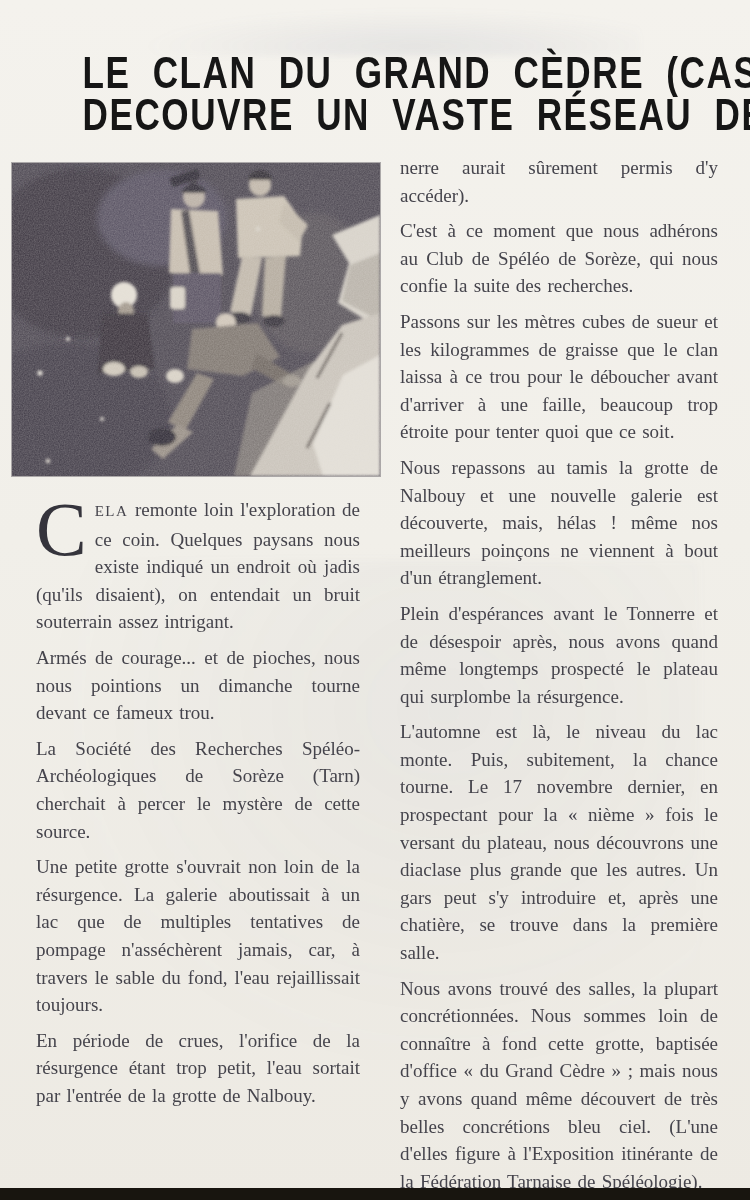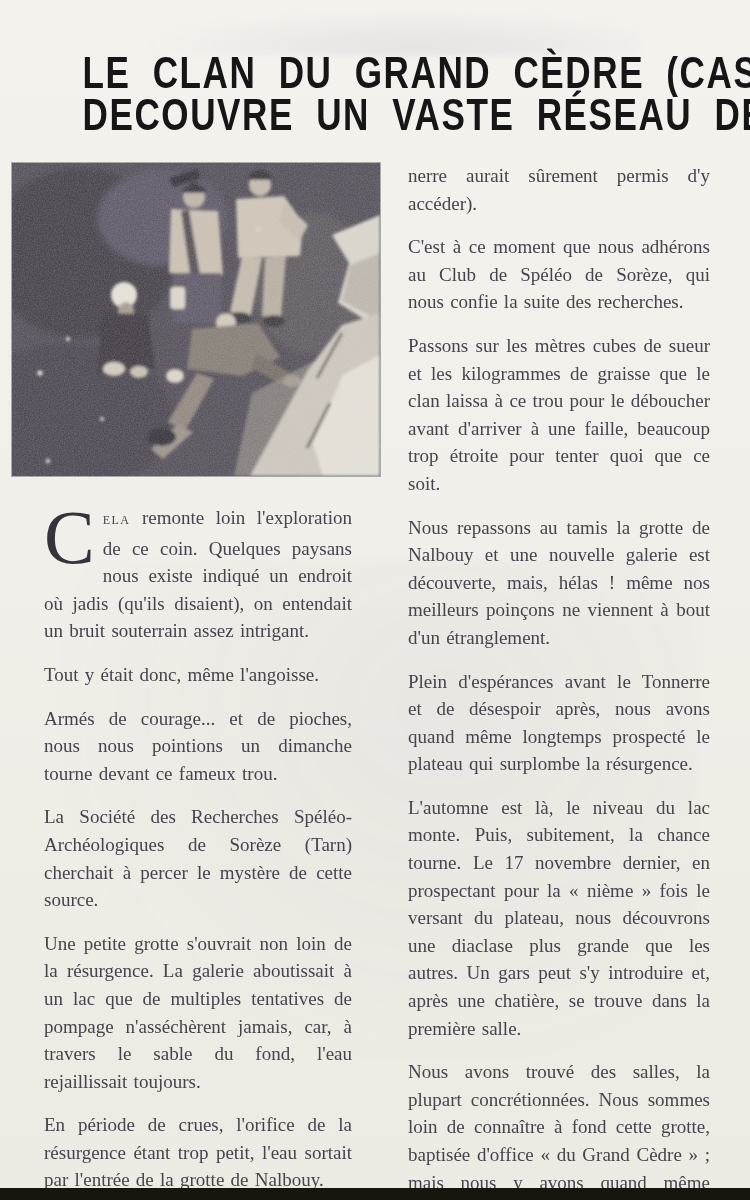--- a/index.html
+++ b/index.html
@@ -21,24 +21,24 @@
          letter-spacing:2px;word-spacing:14px;white-space:nowrap;}
   
   .photo{position:absolute;left:12px;top:163px;width:368px;height:313px;
          background:#4a4550;box-shadow:0 0 0 1px rgba(40,35,45,.35);}
   .photo svg{display:block;width:100%;height:100%;}
   
   .col{position:absolute;color:#45444c;font-size:19px;line-height:27.6px;
        text-align:justify;word-spacing:1.5px;}
   .col-left{left:28px;top:488px;width:340px;}
   .col-right{left:392px;top:146px;width:334px;}
-  .par{margin:16px;}
+  .par{margin:8px;}
   .dropcap{float:left;font-size:76px;line-height:58px;padding:4px 8px 0 0;
            color:#35343c;font-family:"Liberation Serif",serif;}
-  .smallcaps{font-size:12px;letter-spacing:1.5px;}
+  .smallcaps{font-size:15px;letter-spacing:1.5px;}
   
   .page-number{position:absolute;left:52px;top:1192px;
                font-family:"Liberation Sans",sans-serif;font-weight:bold;
                font-size:27px;color:#232220;letter-spacing:1px;}
   .bottom-edge{position:absolute;left:0;top:1188px;width:750px;height:12px;
                background:#18150f;}
 </style>
 </head>
 <body>
 
@@ -124,21 +124,20 @@
 
       <rect width="368" height="313" filter="url(#grain)"></rect>
     </svg>
   </div>
 
   <div class="col col-left">
     <p class="par">
       <span class="dropcap">C</span><span class="smallcaps">ELA</span><span> remonte loin l'exploration de ce coin. Quelques paysans nous existe indiqué un endroit où jadis (qu'ils disaient), on entendait un bruit souterrain assez intrigant.</span>
     </p>
     <div>
-        <p class="par">Tout y était donc, même l'angoisse.</p>
         <p class="par">Armés de courage... et de pioches, nous nous pointions un dimanche tourne devant ce fameux trou.</p>
         <p class="par">La Société des Recherches Spéléo-Archéologiques de Sorèze (Tarn) cherchait à percer le mystère de cette source.</p>
         <p class="par">Une petite grotte s'ouvrait non loin de la résurgence. La galerie aboutissait à un lac que de multiples tentatives de pompage n'asséchèrent jamais, car, à travers le sable du fond, l'eau rejaillissait toujours.</p>
         <p class="par">En période de crues, l'orifice de la résurgence étant trop petit, l'eau sortait par l'entrée de la grotte de Nalbouy.</p>
       </div>
   </div>
 
   <div class="col col-right">
     <div>
         <p class="par">nerre aurait sûrement permis d'y accéder).</p>

